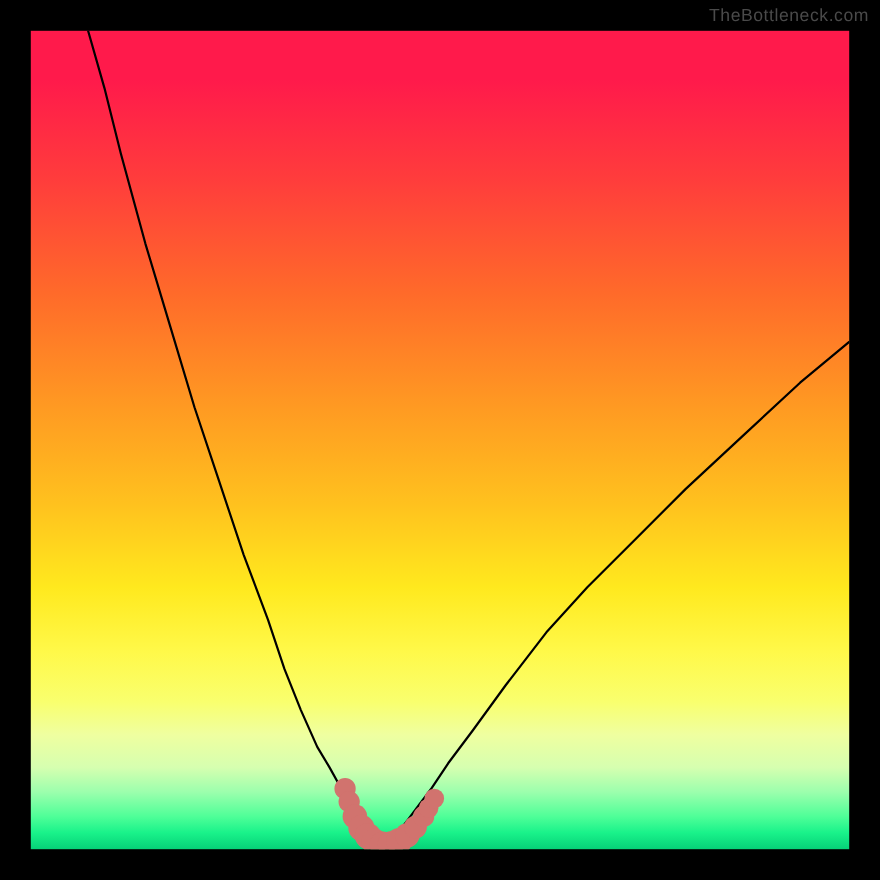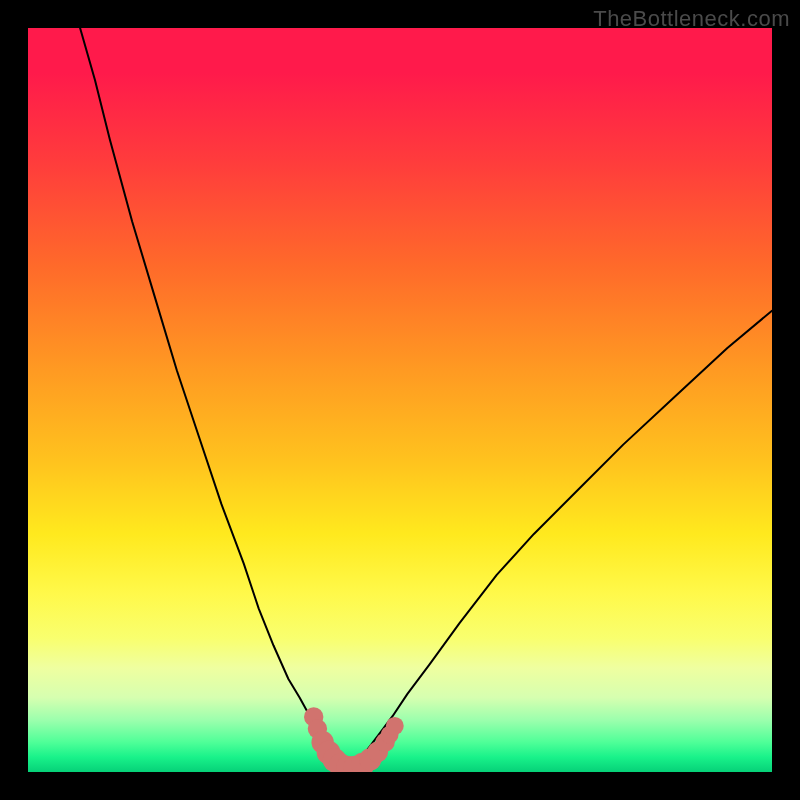--- a/index.html
+++ b/index.html
@@ -14,21 +14,21 @@
     position: relative;
     width: 800px;
     height: 800px;
     background: #000;
   }
   .watermark {
     position: absolute;
     top: 6px;
     right: 10px;
     font-family: Arial, Helvetica, sans-serif;
-    font-size: 22px;
+    font-size: 16px;
     color: #4a4a4a;
     letter-spacing: 0.5px;
     z-index: 3;
     user-select: none;
     text-align: center;
   }
   .plot-wrap {
     position: absolute;
     left: 28px;
     top: 28px;

